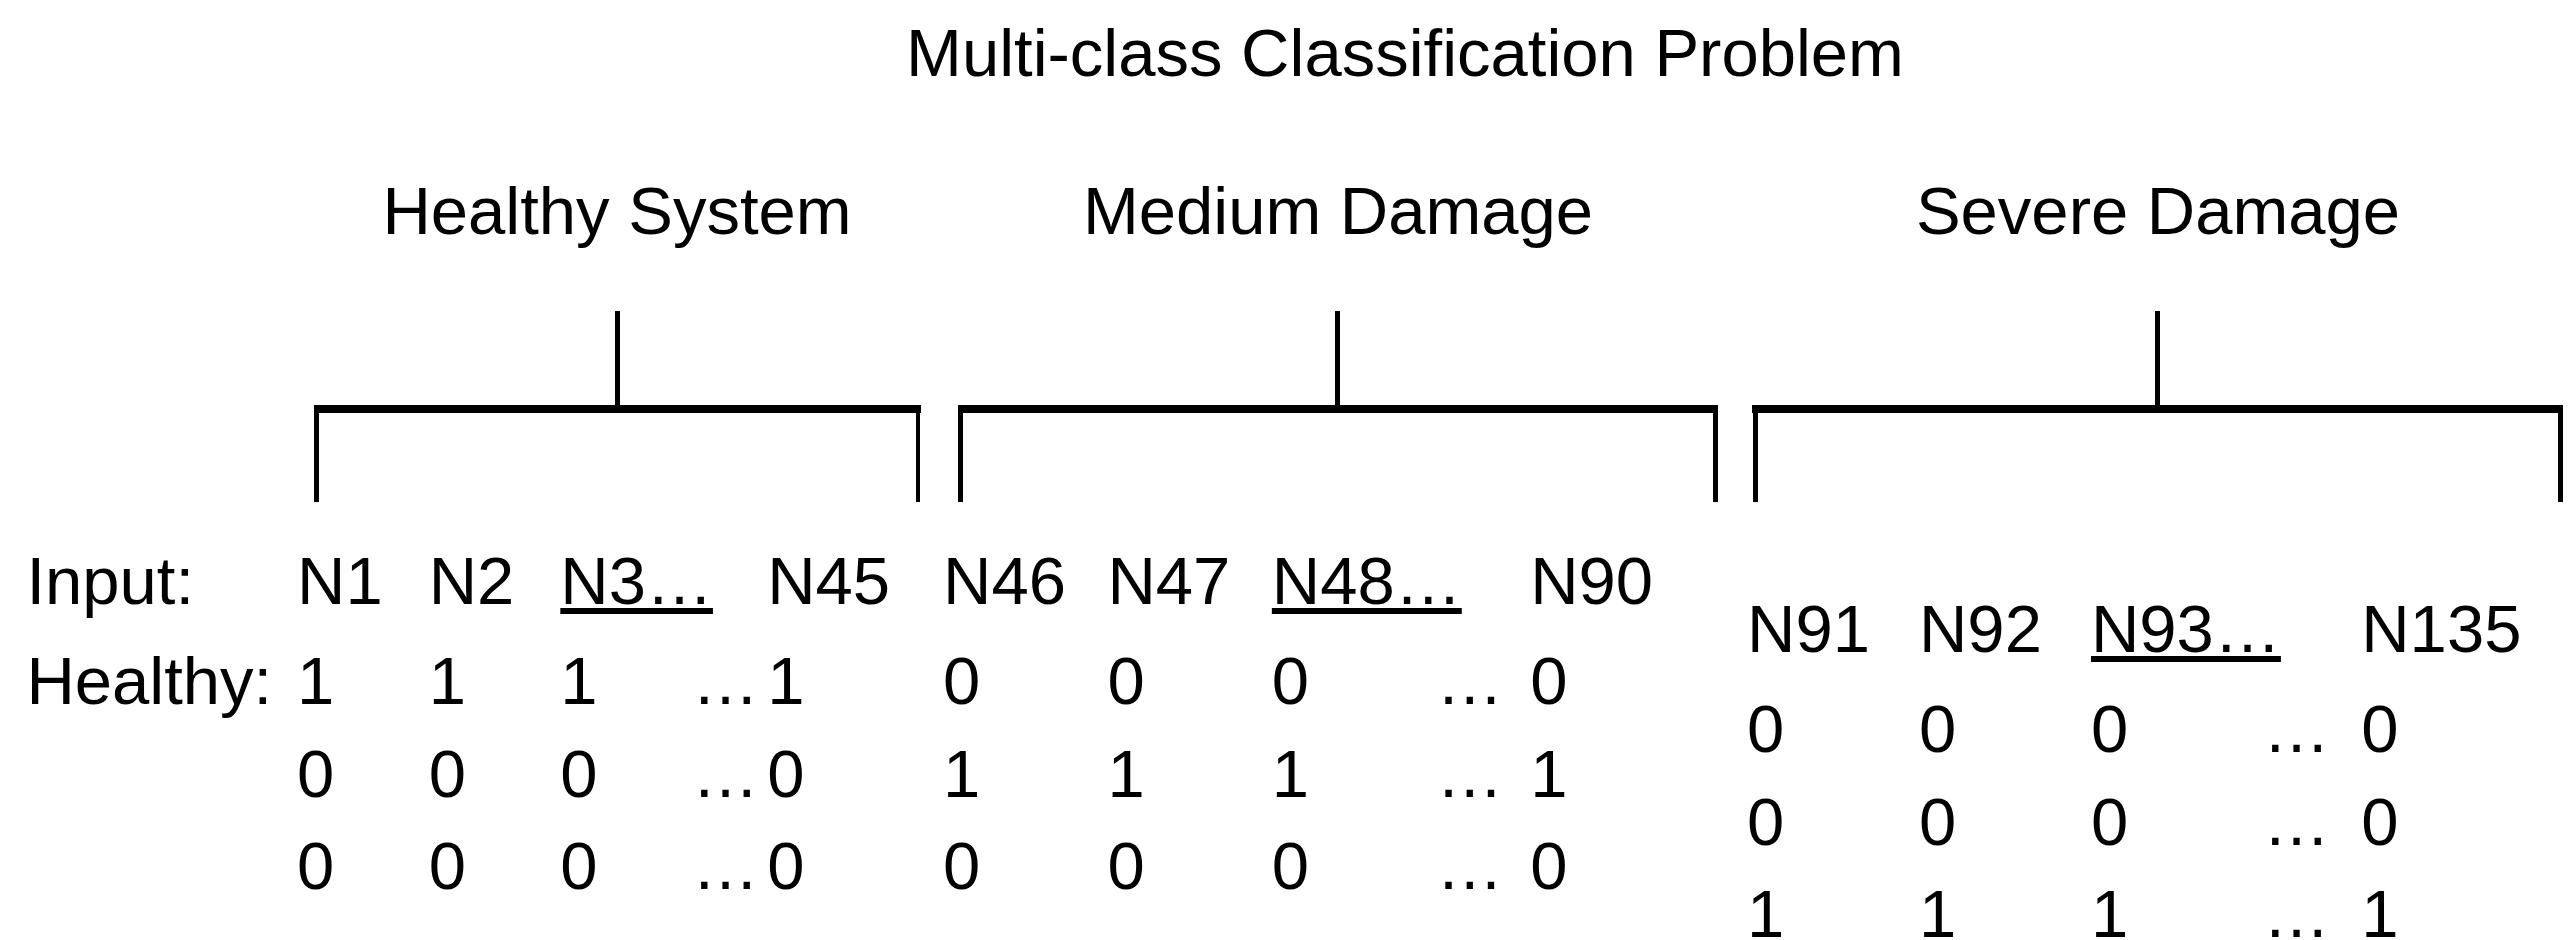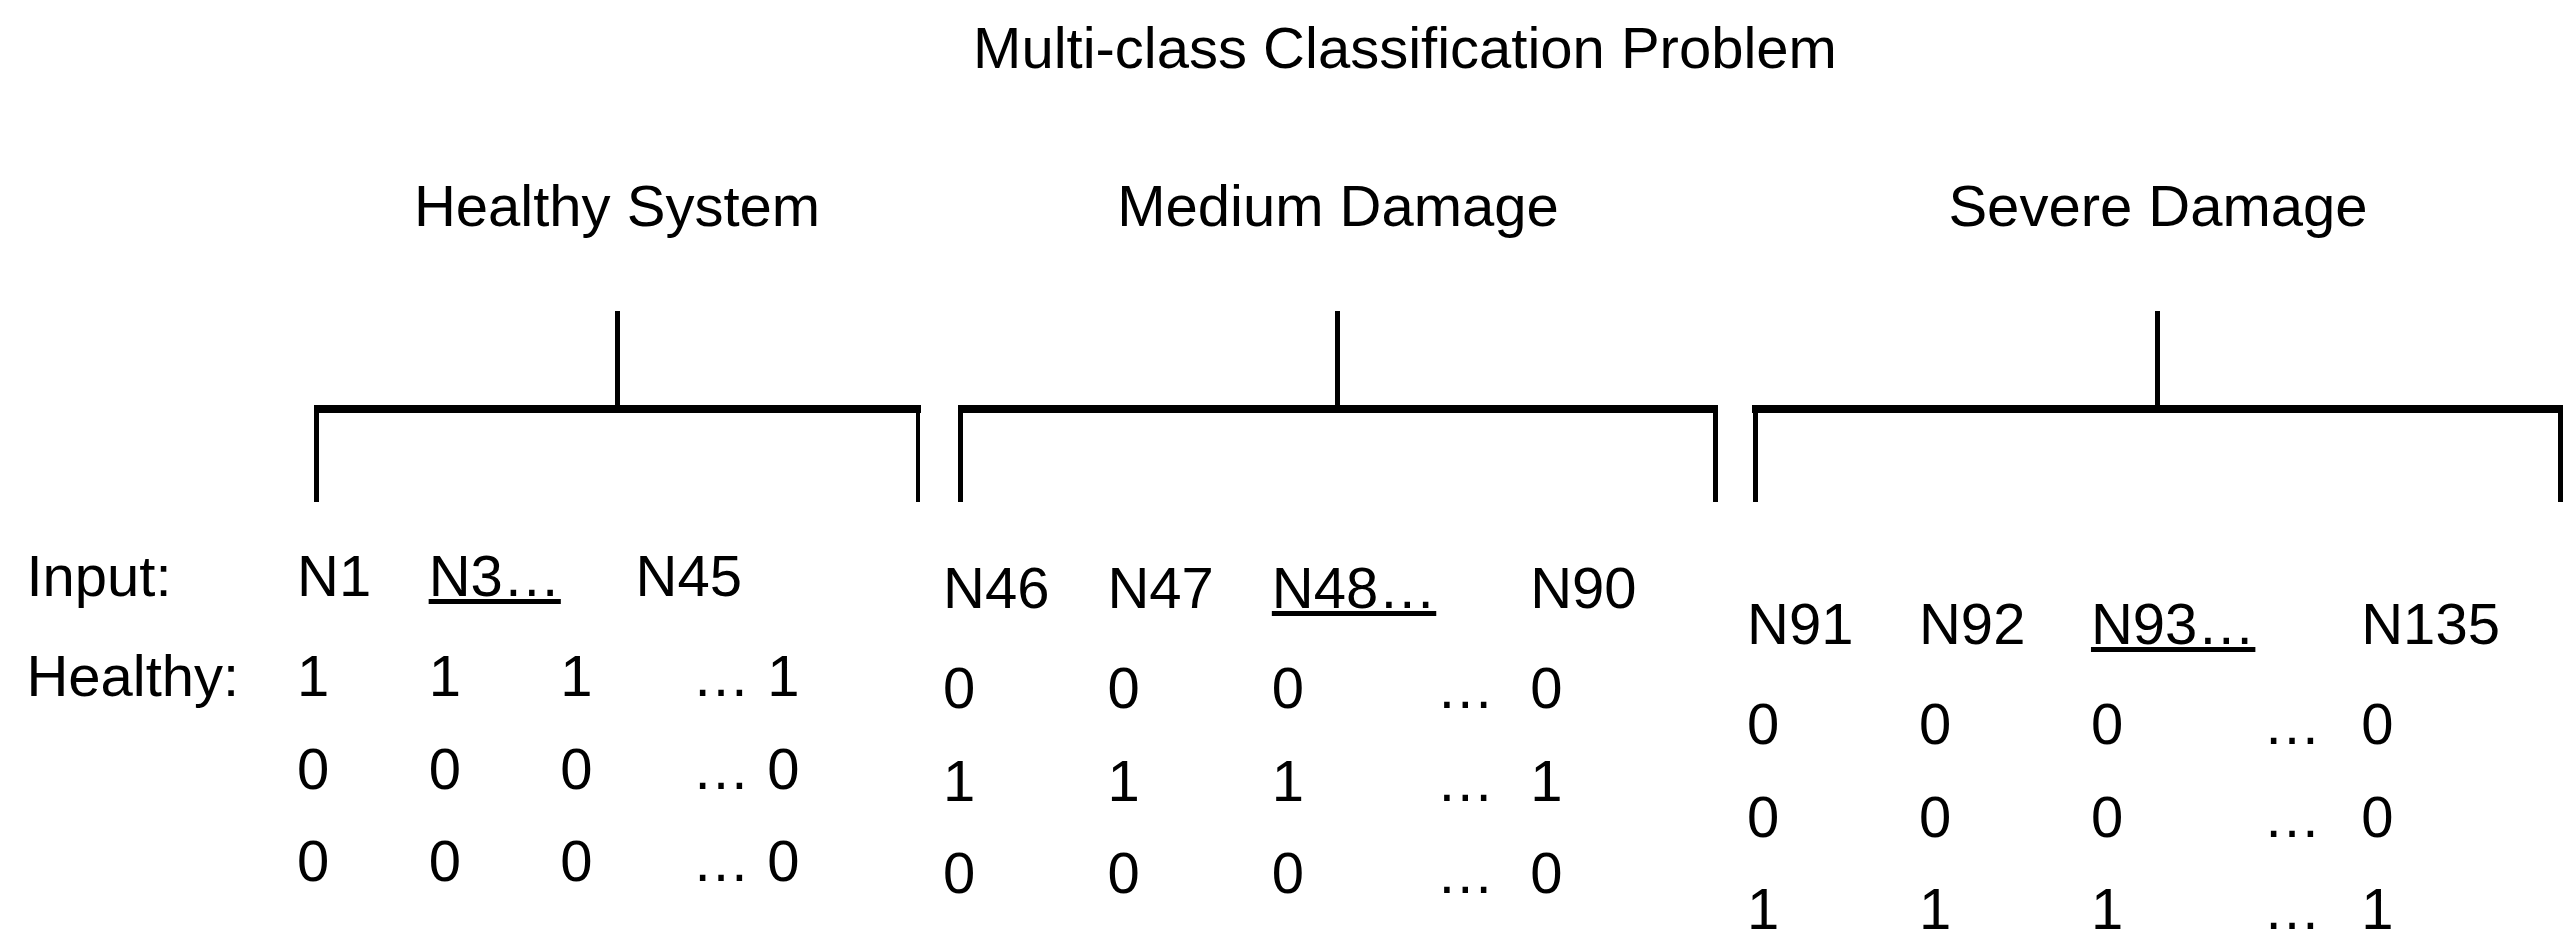--- a/index.html
+++ b/index.html
@@ -8,21 +8,21 @@
     background: #ffffff;
     overflow: hidden;
   }
   .canvas {
     position: relative;
     width: 2192px;
     height: 940px;
     background: #ffffff;
     font-family: "Liberation Sans", sans-serif;
     color: #000000;
-    font-size: 58px;
+    font-size: 67px;
     line-height: 1;
   }
   .title {
     position: absolute;
     top: 19px;
     left: 1405px;
     transform: translateX(-50%);
     white-space: nowrap;
   }
   .group-header {
@@ -63,21 +63,21 @@
     left: 26.4px;
     top: 0;
     white-space: nowrap;
   }
   .grp {
     position: absolute;
     top: 0;
     display: flex;
   }
   .grp.g1 { left: 297px;  width: 627px; }
-  .grp.g2 { left: 943px; width: 783px; margin-top: 12px; }
+  .grp.g2 { left: 943px; width: 783px; }
   .grp.g3 { left: 1747px; width: 819px; margin-top: 48px; }
   .cell {
     display: block;
     white-space: nowrap;
   }
   
   .tc1 { width: 21%; }
   .tc2 { width: 21%; }
   .tc3 { width: 21%; }
   .tcd { width: 12%; }
@@ -117,20 +117,21 @@
       <line class="bar" x1="1858" y1="434" x2="2718" y2="434"></line>
       <line x1="1861" y1="430" x2="1861" y2="532"></line>
       <line x1="2715" y1="430" x2="2715" y2="532"></line>
     </g>
   </svg>
 
   <div class="row row-input">
     <span class="rowlabel">Input:</span>
     <div class="grp g1">
       <span class="cell ic1">N1</span>
+      <span class="cell ic2">N2</span>
       <span class="cell ic3">N3…</span>
       <span class="cell ic4">N45</span>
     </div>
     <div class="grp g2">
       <span class="cell ic1">N46</span>
       <span class="cell ic2">N47</span>
       <span class="cell ic3">N48…</span>
       <span class="cell ic4">N90</span>
     </div>
     <div class="grp g3">

